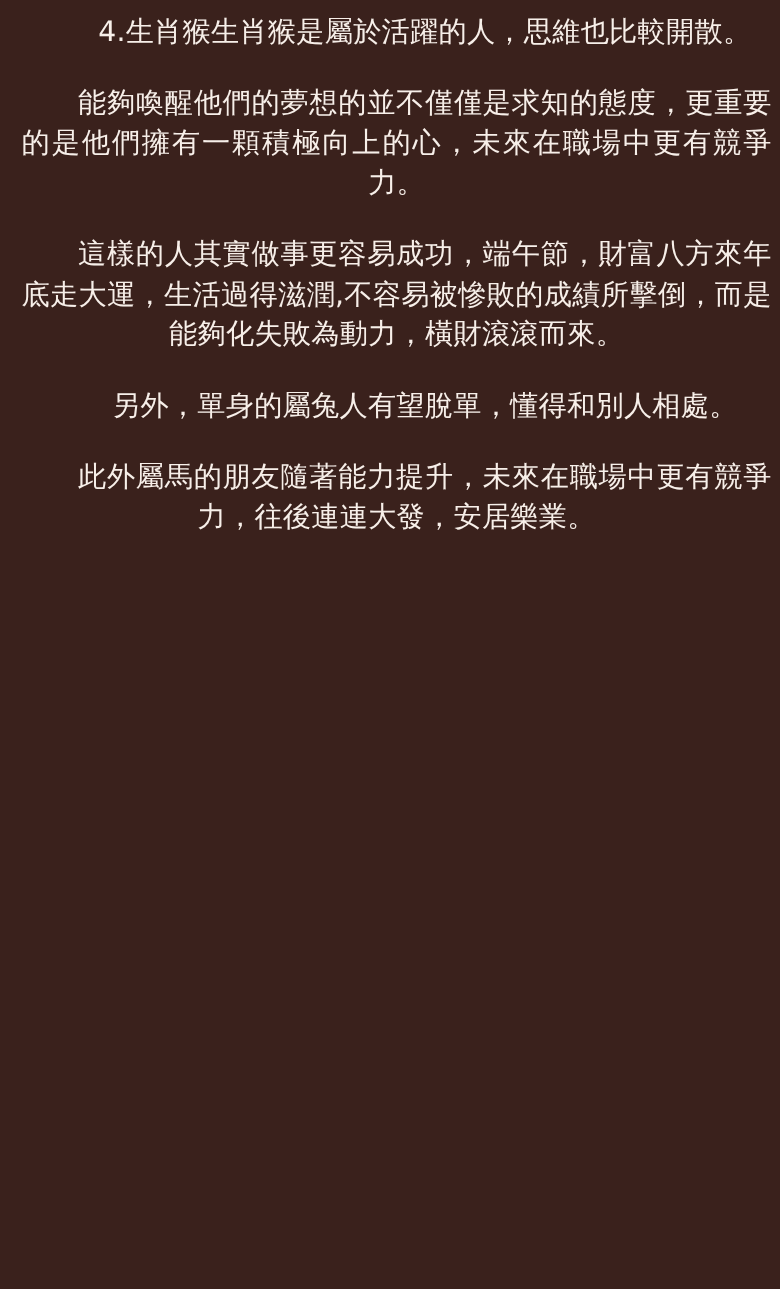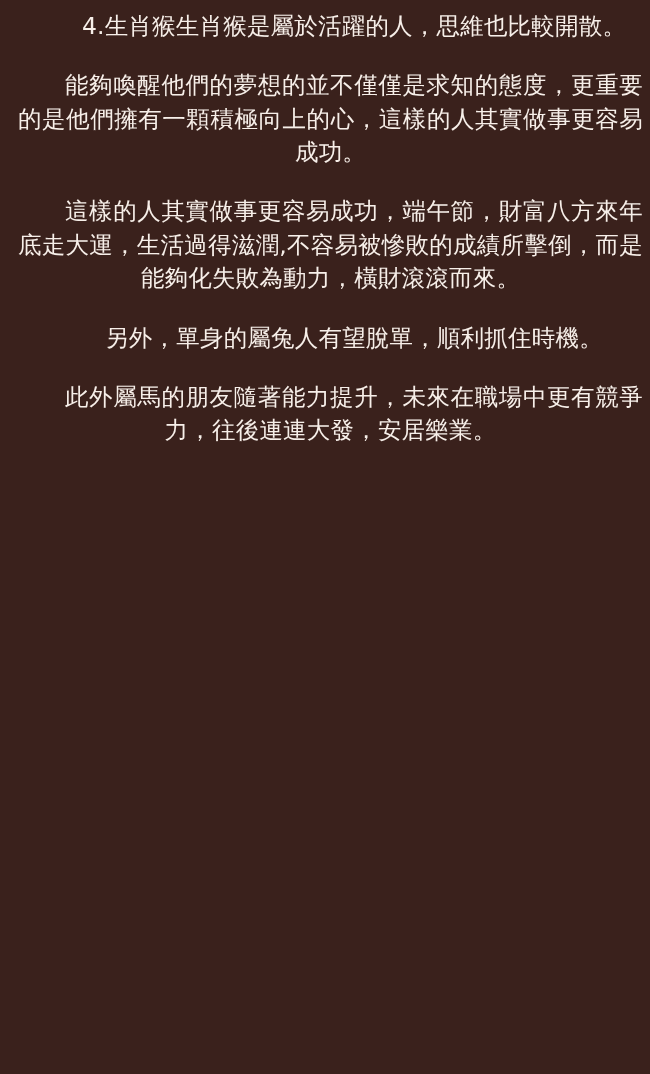--- a/index.html
+++ b/index.html
@@ -36,17 +36,17 @@
   }
   .indent {
     text-indent: 2em;
   }
 </style>
 </head>
 <body>
 
 <div class="article">
   <p class="para indent">4.生肖猴生肖猴是屬於活躍的人，思維也比較開散。</p>
-  <p class="para indent">能夠喚醒他們的夢想的並不僅僅是求知的態度，更重要的是他們擁有一顆積極向上的心，這樣的人其實做事更容易成功。</p>
+  <p class="para indent">能夠喚醒他們的夢想的並不僅僅是求知的態度，更重要的是他們擁有一顆積極向上的心，未來在職場中更有競爭力。</p>
   <p class="para indent">這樣的人其實做事更容易成功，端午節，財富八方來年底走大運，生活過得滋潤,不容易被慘敗的成績所擊倒，而是能夠化失敗為動力，橫財滾滾而來。</p>
-  <p class="para indent">另外，單身的屬兔人有望脫單，順利抓住時機。</p>
+  <p class="para indent">另外，單身的屬兔人有望脫單，懂得和別人相處。</p>
   <p class="para indent">此外屬馬的朋友隨著能力提升，未來在職場中更有競爭力，往後連連大發，安居樂業。</p>
 </div>
 
 </body></html>

